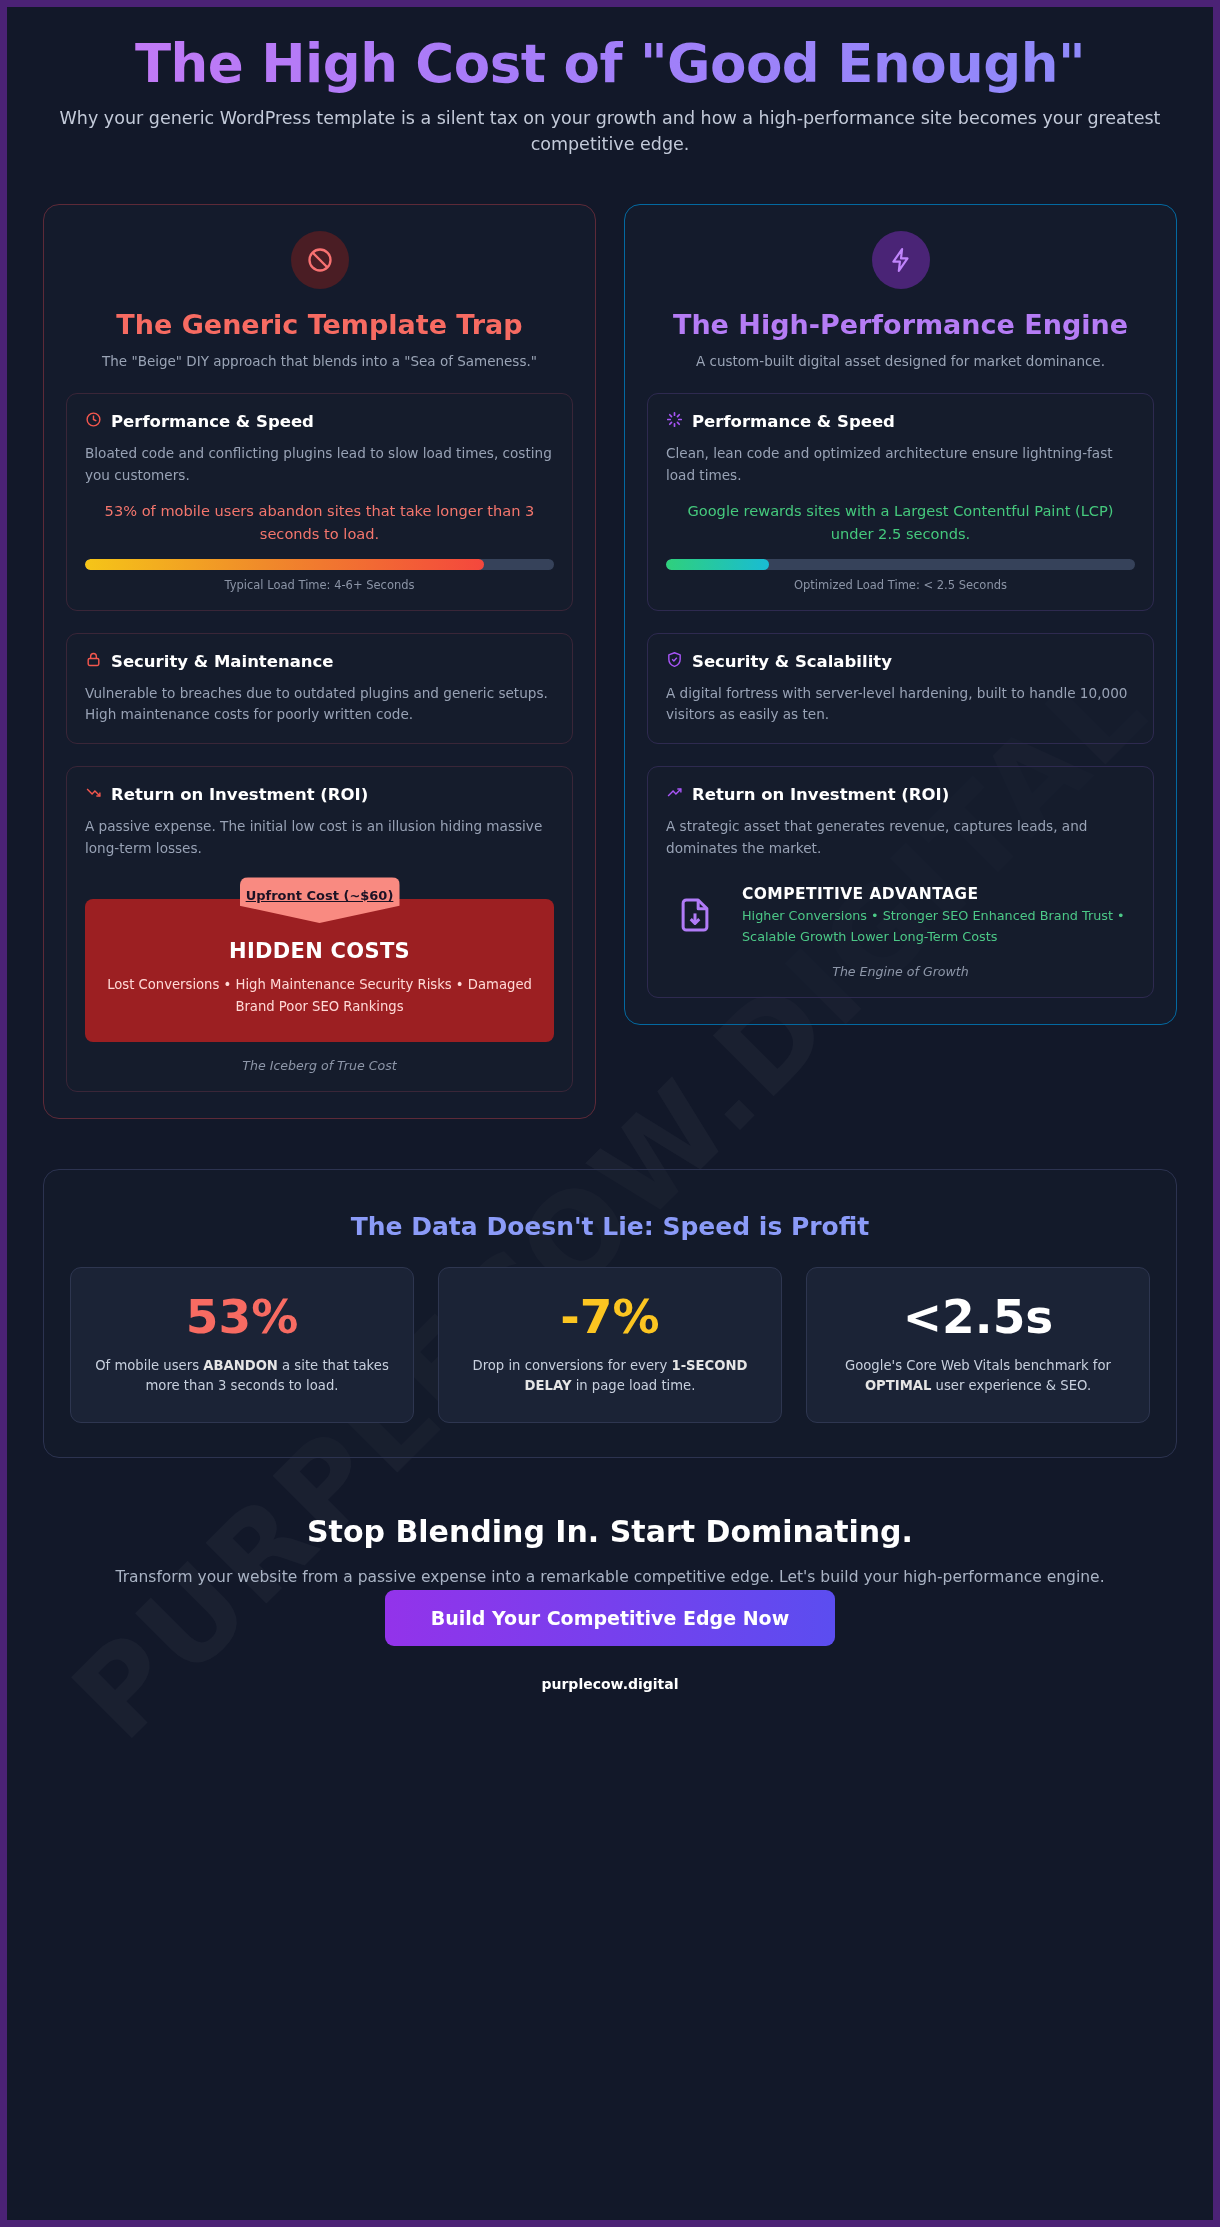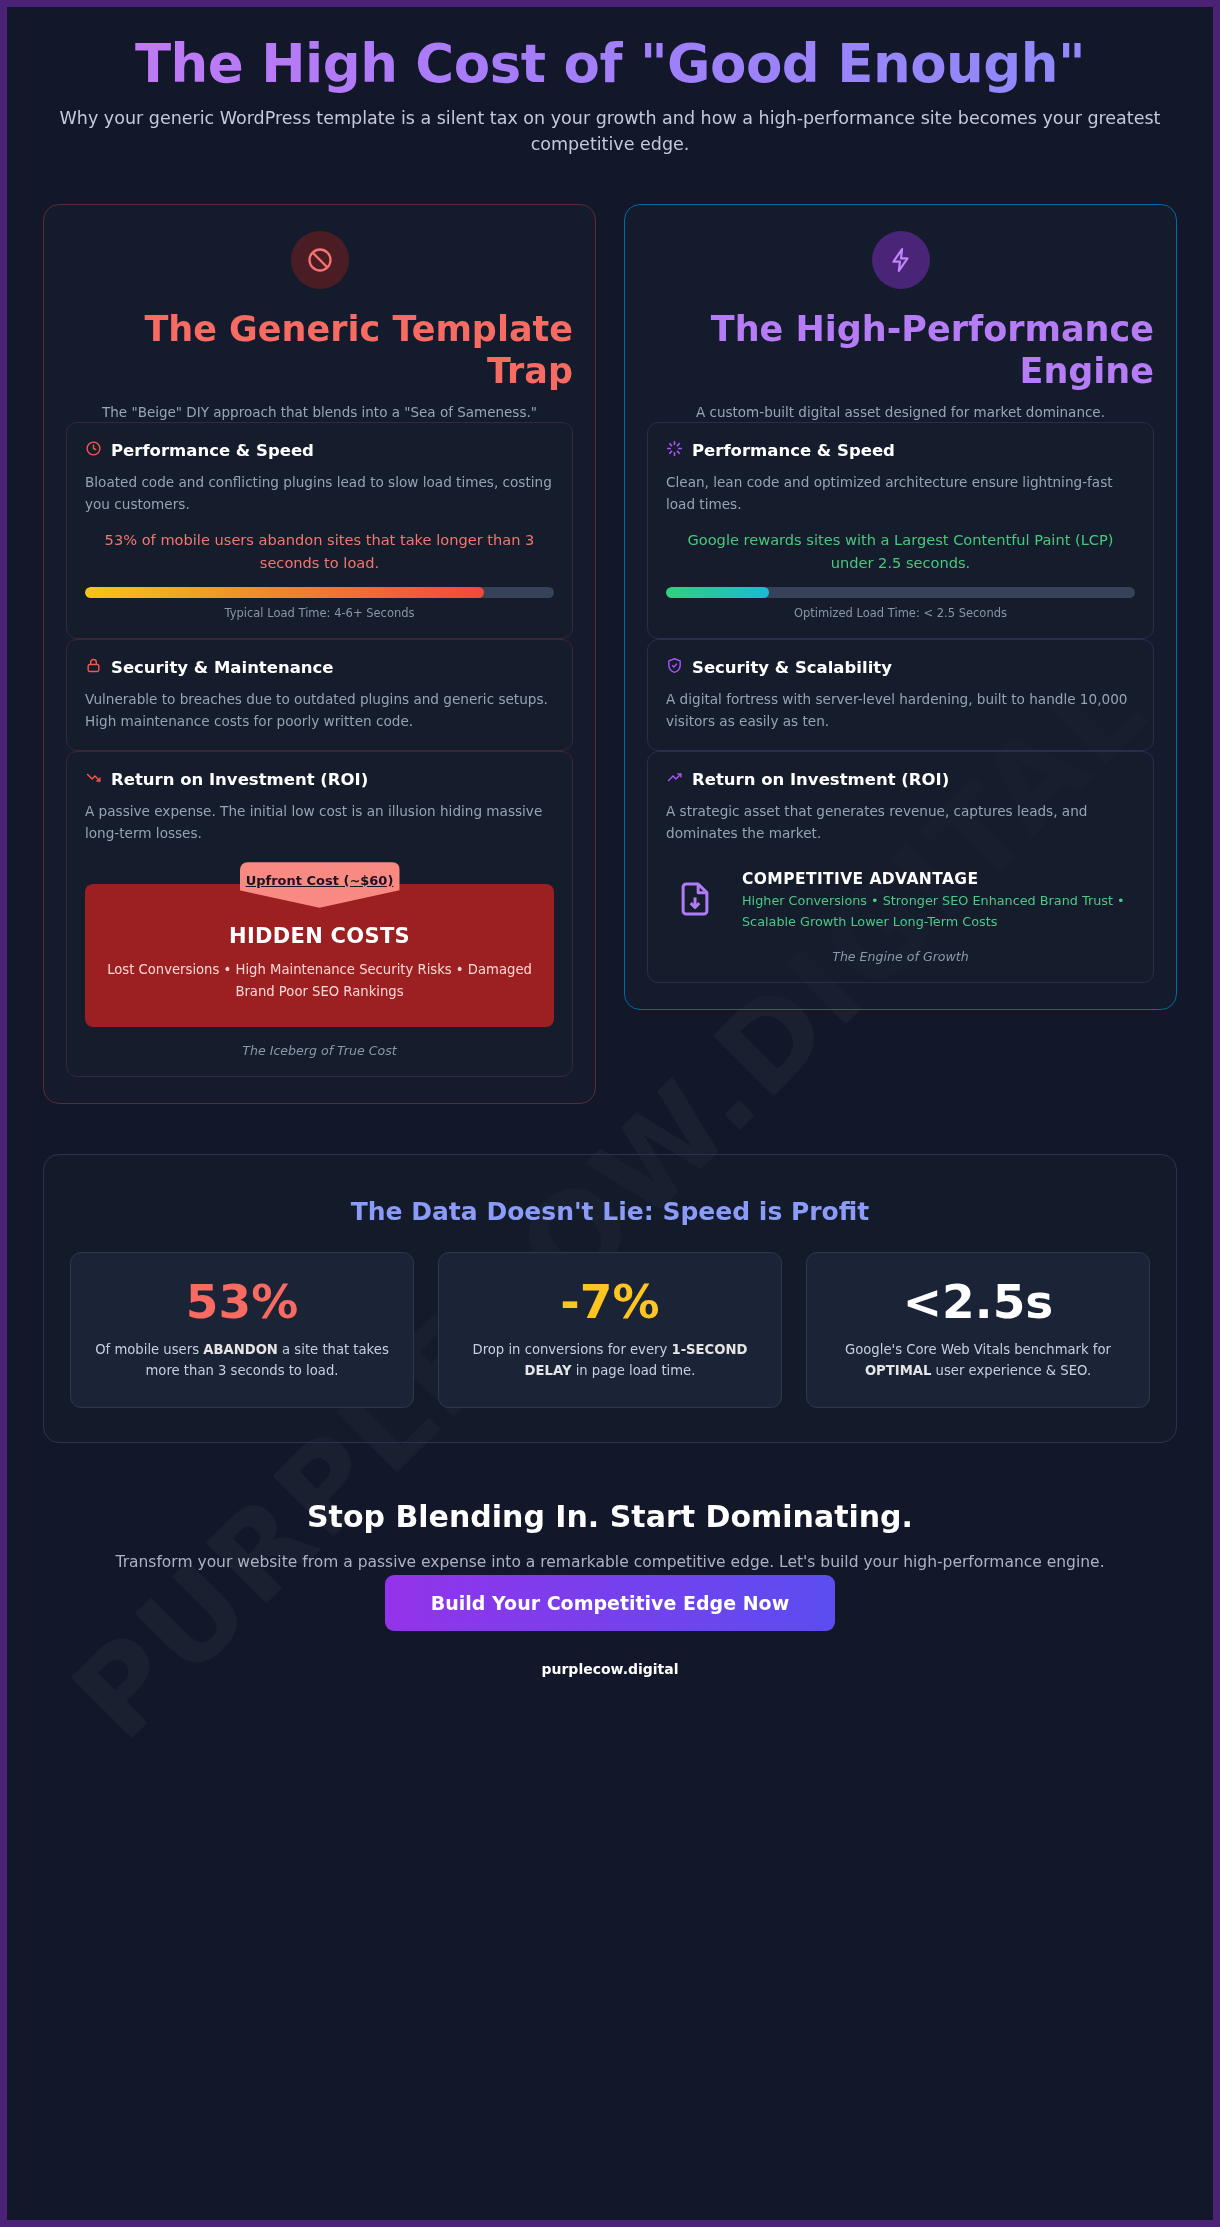--- a/index.html
+++ b/index.html
@@ -67,28 +67,29 @@
   .col-good { border: 1px solid #0369a1; background: rgba(24,30,48,0.45); }
 
   .col-icon {
     width: 58px; height: 58px; border-radius: 50%;
     margin: 0 auto 18px;
     display: flex; align-items: center; justify-content: center;
   }
   .icon-bad { background: #4a1d24; }
   .icon-good { background: #4a2476; }
 
-  .col-title { text-align: right; font-size: 35px; font-weight: 700; line-height: 1.18; font-family: "DejaVu Sans", sans-serif; margin-top: 20px; }
+  .col-title { text-align: center; font-size: 27px; font-weight: 700; line-height: 1.18; font-family: "DejaVu Sans", sans-serif; margin-top: 20px; }
   .title-bad { color: #f76b62; }
   .title-good { color: #b57cf5; }
 
   .col-sub { text-align: center; font-size: 13.5px; color: #9aa4b6; margin-top: 10px; line-height: 1.5; }
 
   
   .feature {
+    margin-top: 22px;
     border-radius: 11px;
     padding: 17px 18px 18px;
     background: rgba(22,29,46,0.55);
   }
   .feature-bad { border: 1px solid #3a2638; }
   .feature-good { border: 1px solid #2e2a50; }
 
   .feature-head { display: flex; align-items: center; gap: 9px; }
   .feature-head-title { font-size: 16.5px; font-weight: 700; color: #ffffff; font-family: "DejaVu Sans", sans-serif; }
 

